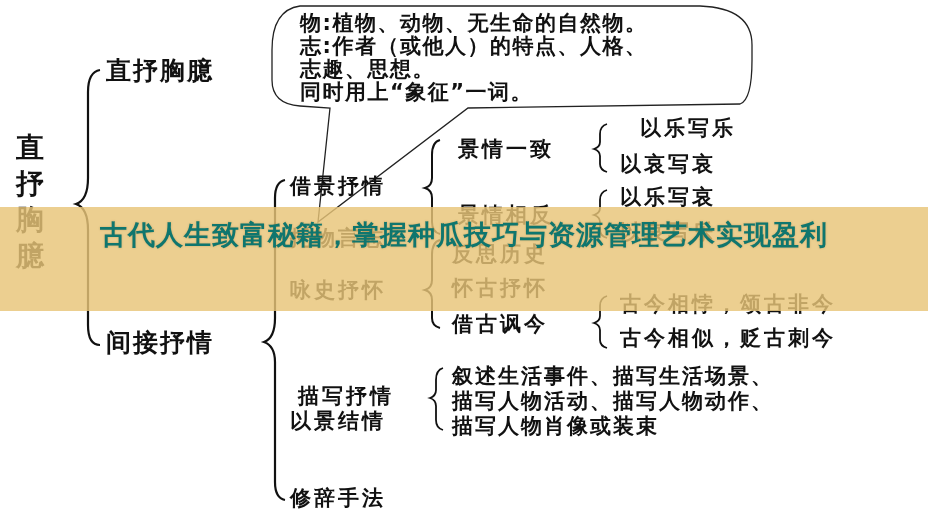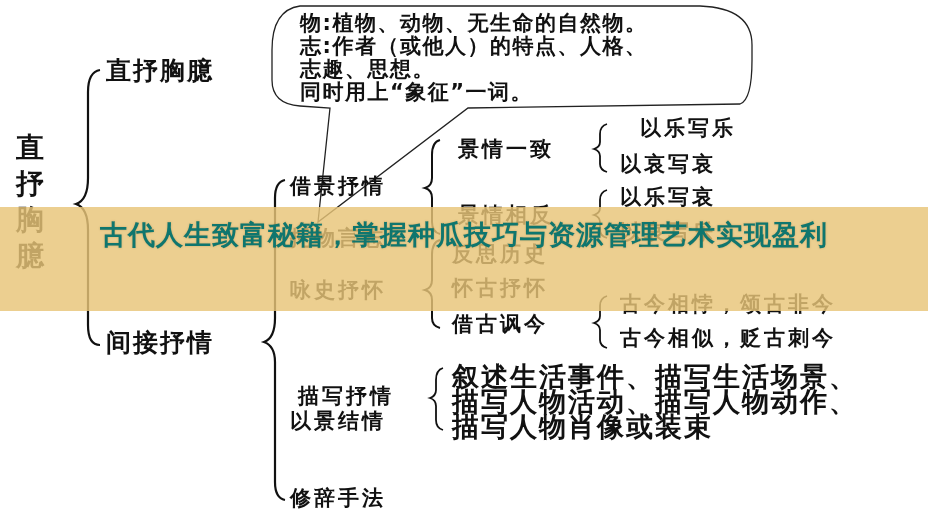--- a/index.html
+++ b/index.html
@@ -5,21 +5,21 @@
   html, body { margin:0; padding:0; }
   body {
     width:928px; height:518px; position:relative; overflow:hidden;
     background:#ffffff;
     font-family:"DejaVu Sans","Liberation Sans",sans-serif;
     color:#111;
   }
   .abs { position:absolute; white-space:nowrap; }
   .t-lg { font-size:25px; font-weight:bold; letter-spacing:2px; }
   .t-md { font-size:21px; font-weight:bold; letter-spacing:3px; }
-  .t-sm { font-size:27px; font-weight:bold; letter-spacing:2px; line-height:25px; }
+  .t-sm { font-size:21px; font-weight:bold; letter-spacing:2px; line-height:25px; }
   .t-bubble { font-size:21px; font-weight:bold; letter-spacing:1.5px; line-height:23px; }
   .vert { font-size:28px; font-weight:bold; line-height:36px; width:36px; white-space:normal; }
   svg.lines { position:absolute; left:0; top:0; }
   .banner {
     position:absolute; left:0; top:207px; width:928px; height:104px;
     background:rgba(232,196,120,0.82);
   }
   .banner-text {
     position:absolute; left:0; top:216px; width:928px;
     text-align:center; color:#0f766e; font-weight:bold; font-size:27px;

